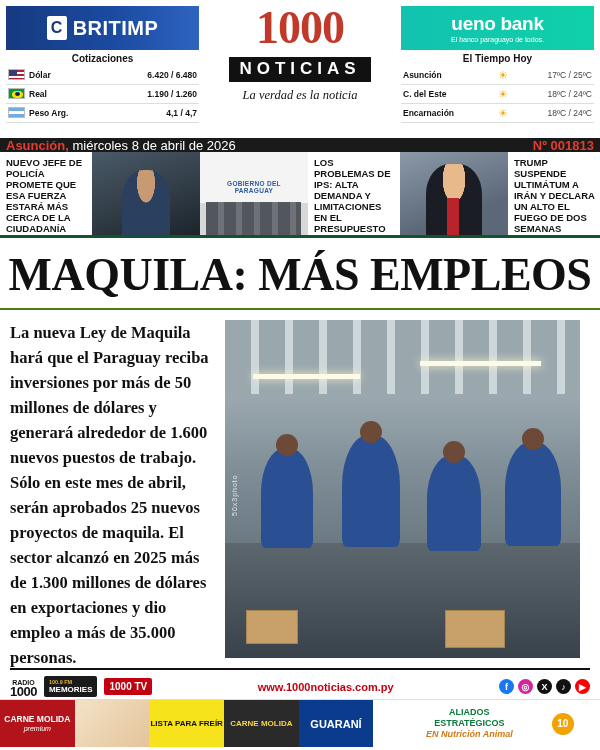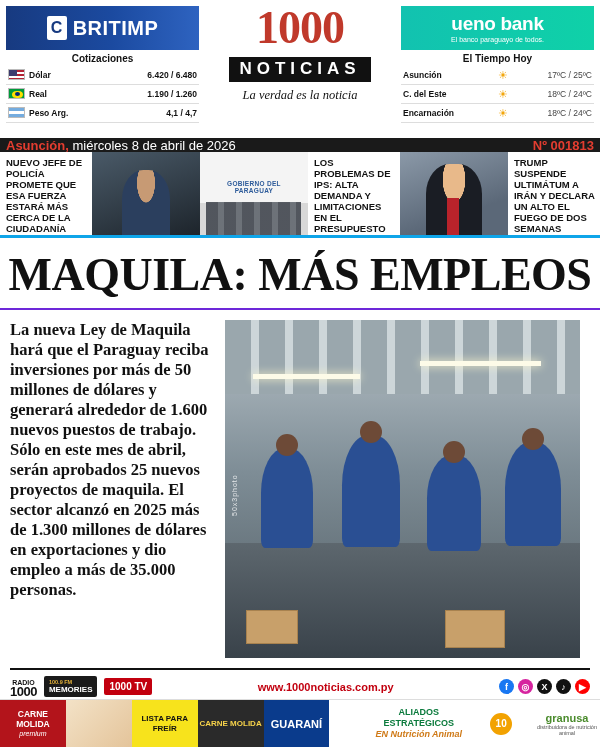--- a/index.html
+++ b/index.html
@@ -60,21 +60,21 @@
   .wx-ic { width: 20px; text-align:center; font-size: 11px; color:#f2a60c; }
   .wx-temp { text-align: right; color:#444; }
 
   
   .datestrip { background:#1a1a1a; color:#fff; height: 14px; display:flex; align-items:center;
                justify-content: space-between; padding: 0 6px; font-size: 13px; }
   .datestrip .left b { color:#e43d30; }
   .datestrip .right { color:#e43d30; font-weight:bold; }
 
   
-  .teasers { display:flex; height: 86px; border-bottom: 3px solid #0ea5e9; }
+  .teasers { display:flex; height: 86px; border-bottom: 3px solid #14532d; }
   .teaser { display:flex; width: 50%; }
   .t-txt { width: 46%; background:#fff; padding: 5px 5px 0 6px; }
   .t-txt p { font-family:"Liberation Sans", sans-serif; font-weight:bold; font-size: 9.5px;
              line-height: 11px; text-transform: uppercase; color:#111; }
   .t-img { width: 54%; position: relative; overflow:hidden; }
 
   .img-police { background: linear-gradient(160deg,#4a5a68 0%, #2f3a44 60%, #1d242b 100%); }
   .img-police:after { content:""; position:absolute; left:28%; top:22%; width:44%; height:78%;
     background: radial-gradient(ellipse at 50% 20%, #c79a74 0 26%, #2b3f5e 27% 100%); border-radius: 45% 45% 0 0; }
   .img-gob { background: linear-gradient(180deg,#f4f4f4 0 62%, #d8d8d8 62% 100%); }
@@ -86,28 +86,28 @@
   .img-trump:after { content:""; position:absolute; left:24%; top:14%; width:52%; height:86%;
     background: radial-gradient(ellipse at 50% 22%, #e8b98a 0 28%, #1a1d24 29% 100%); border-radius: 42% 42% 0 0; }
   .img-trump:before { content:""; position:absolute; left:44%; top:56%; width:11%; height:44%;
     background:#b9232b; z-index:2; }
 
   
   .headline {
     font-family:"Liberation Serif", serif; font-weight: bold;
     font-size: 46px; letter-spacing: -.5px; text-align:center;
     padding: 14px 8px 10px; line-height: 46px; color:#111;
-    border-bottom: 2px solid #6d28d9;
+    border-bottom: 2px solid #4d7c0f;
   }
 
   
   .content { display:flex; padding: 10px 10px 0 10px; height: 350px; }
   .lead {
     width: 215px; font-family:"Liberation Serif", serif; font-weight: bold;
-    font-size: 16.5px; line-height: 20px; color:#111; padding-right: 8px;
+    font-size: 16.5px; line-height: 25px; color:#111; padding-right: 8px;
   }
   .photo { width: 355px; height: 338px; position: relative; overflow:hidden;
            background: linear-gradient(180deg,#b9c3c9 0%, #7e8d96 45%, #4f5a61 100%); }
   .ph-ceiling { position:absolute; top:0; left:0; right:0; height:22%;
      background: repeating-linear-gradient(90deg,#9aa7ad 0 26px,#cdd6d9 26px 34px); }
   .ph-lamp { position:absolute; height:5px; background:#fdfbe8; box-shadow:0 0 10px #fff9d0; }
   .ph-bench { position:absolute; left:0; right:0; bottom:0; height:34%;
      background: linear-gradient(180deg,#5d676e 0%, #39424a 100%); }
   .worker { position:absolute; border-radius: 45% 45% 8% 8%; background:#2a4f93; }
   .worker .hd { position:absolute; top:-14px; left:50%; transform:translateX(-50%);
@@ -316,21 +316,15 @@
     <div class="sp sp-guarani">GUARANÍ</div>
     <div class="sp sp-aliados" style="flex:1.5">
       <div>
         <div>ALIADOS ESTRATÉGICOS</div>
         <em>EN Nutrición Animal</em>
       </div>
     </div>
     <div class="sp sp-diez">
       <div class="circ">10</div>
     </div>
-    <div class="sp sp-gran">
-      <div>
-        <div>granusa</div>
-        <small>distribuidora de nutrición animal</small>
-      </div>
-    </div>
   </div>
 
 </div>
 
 </body></html>

